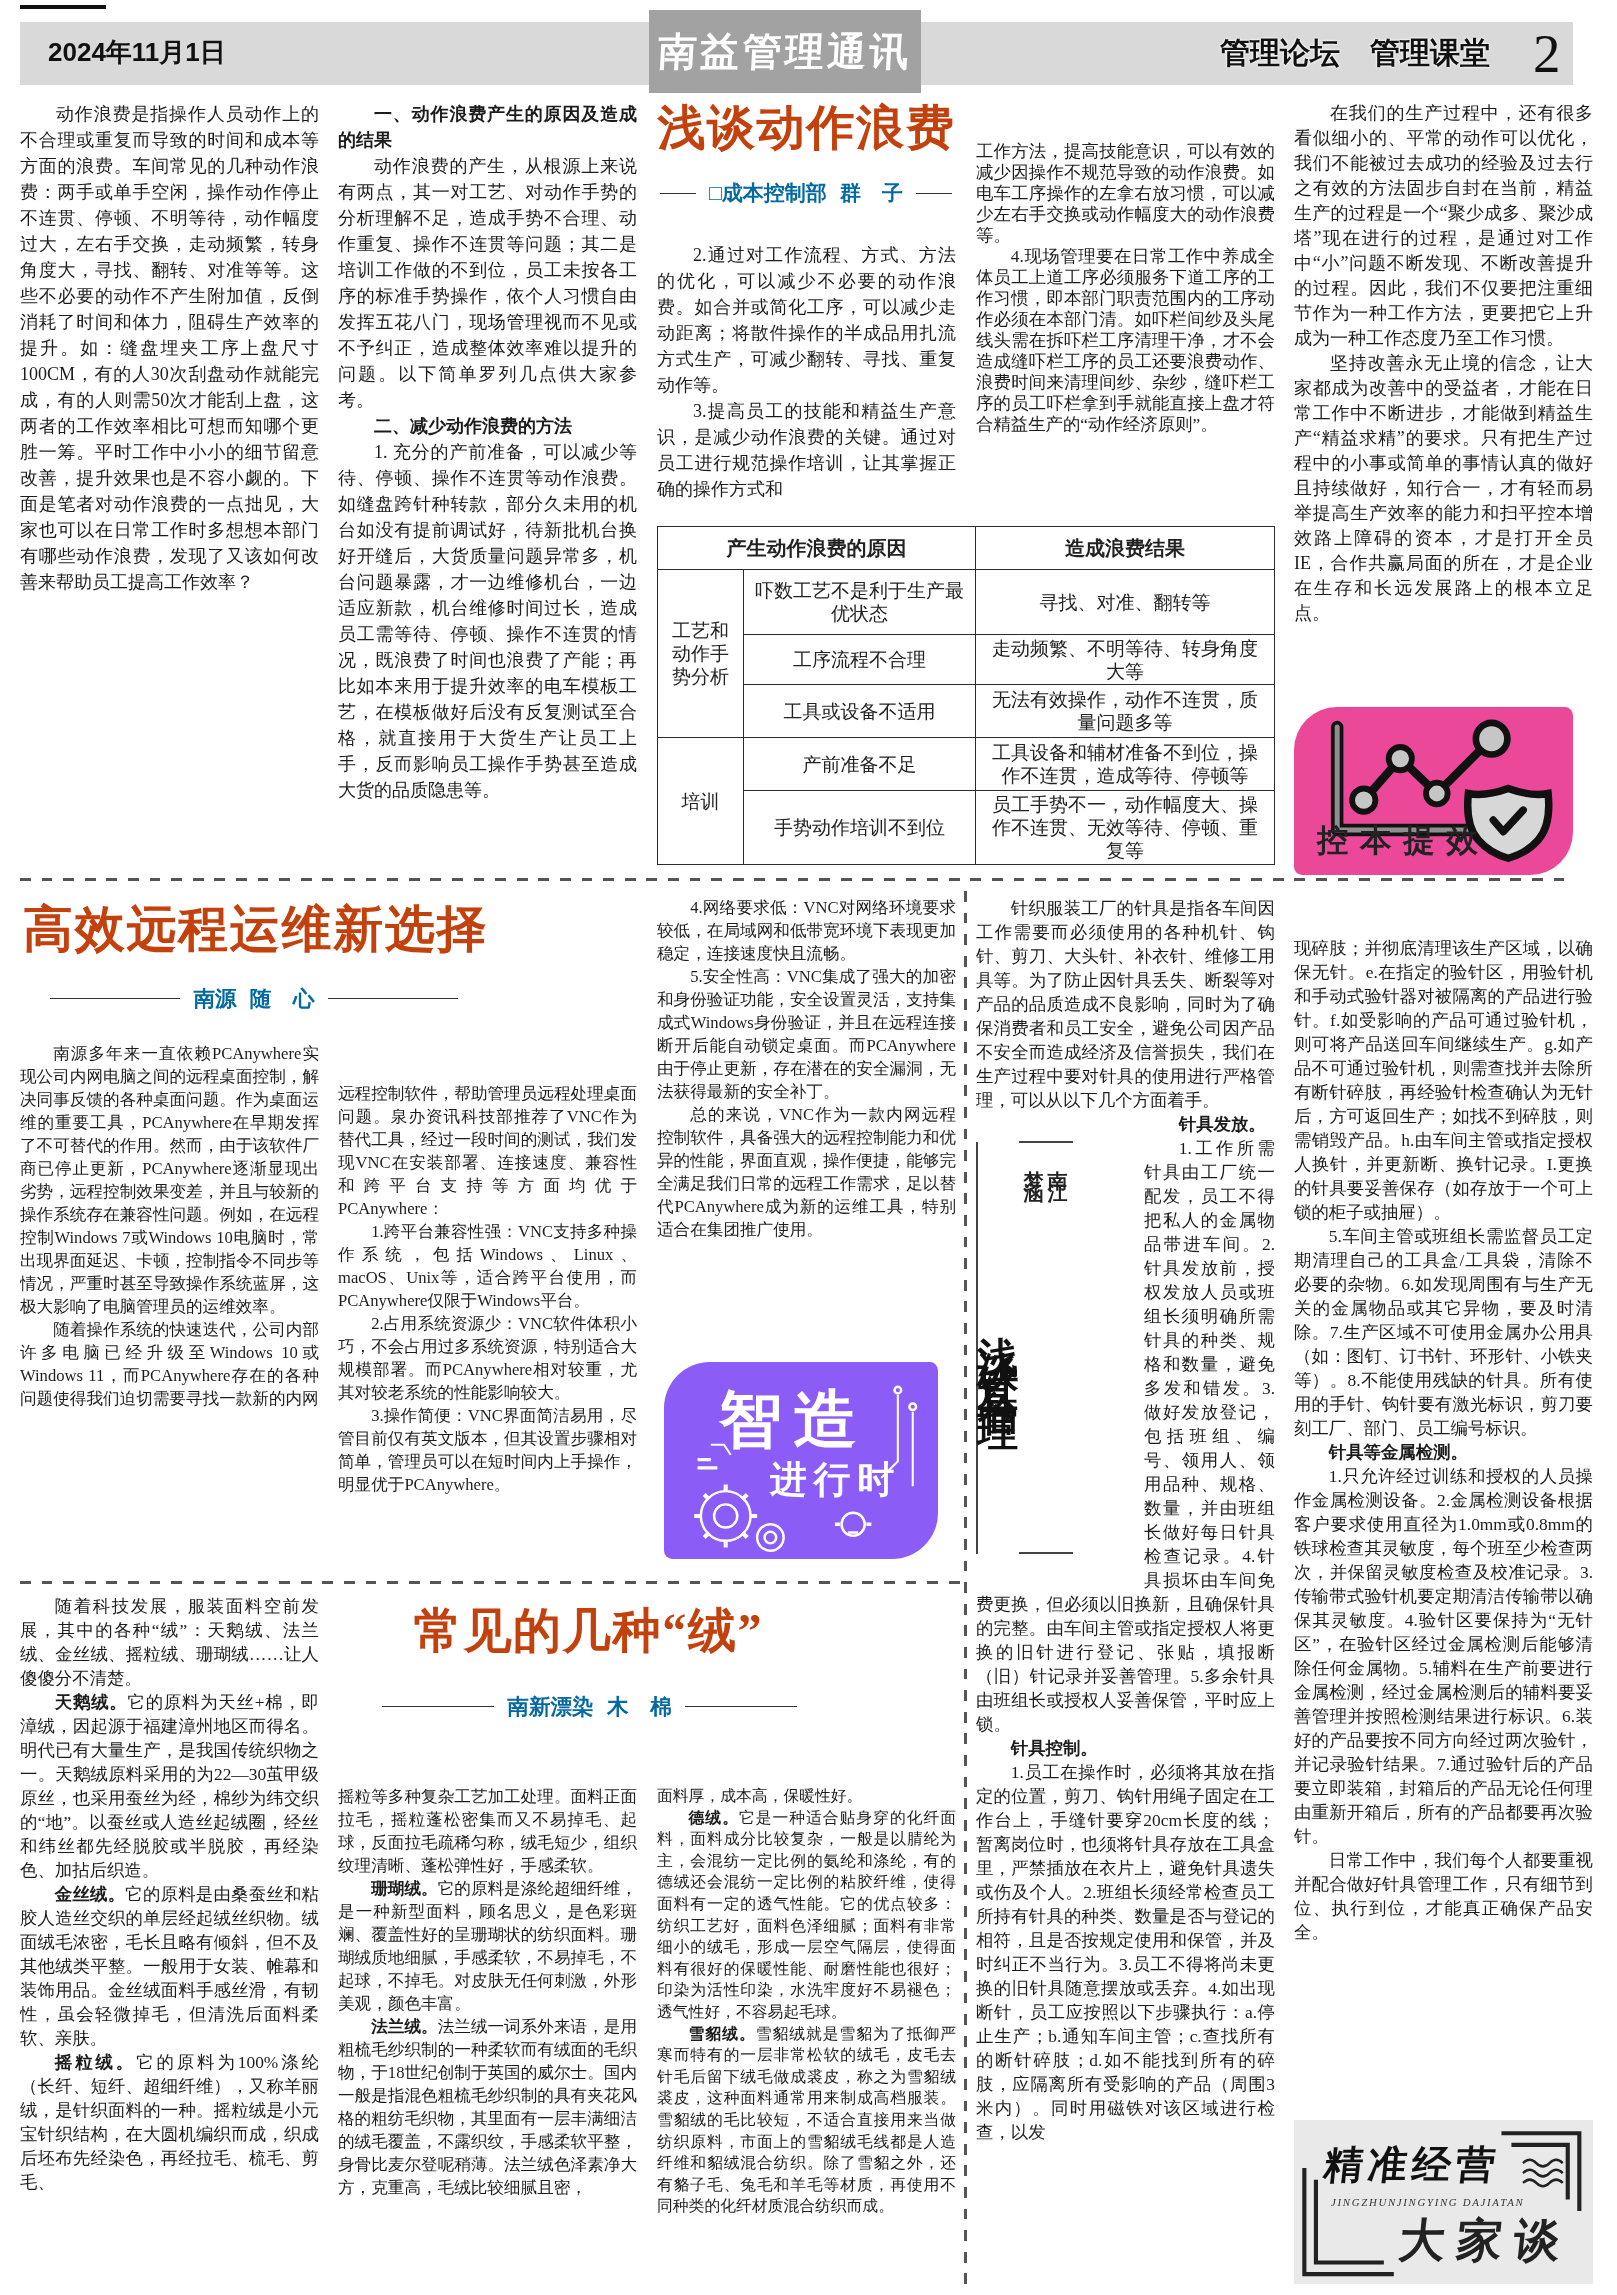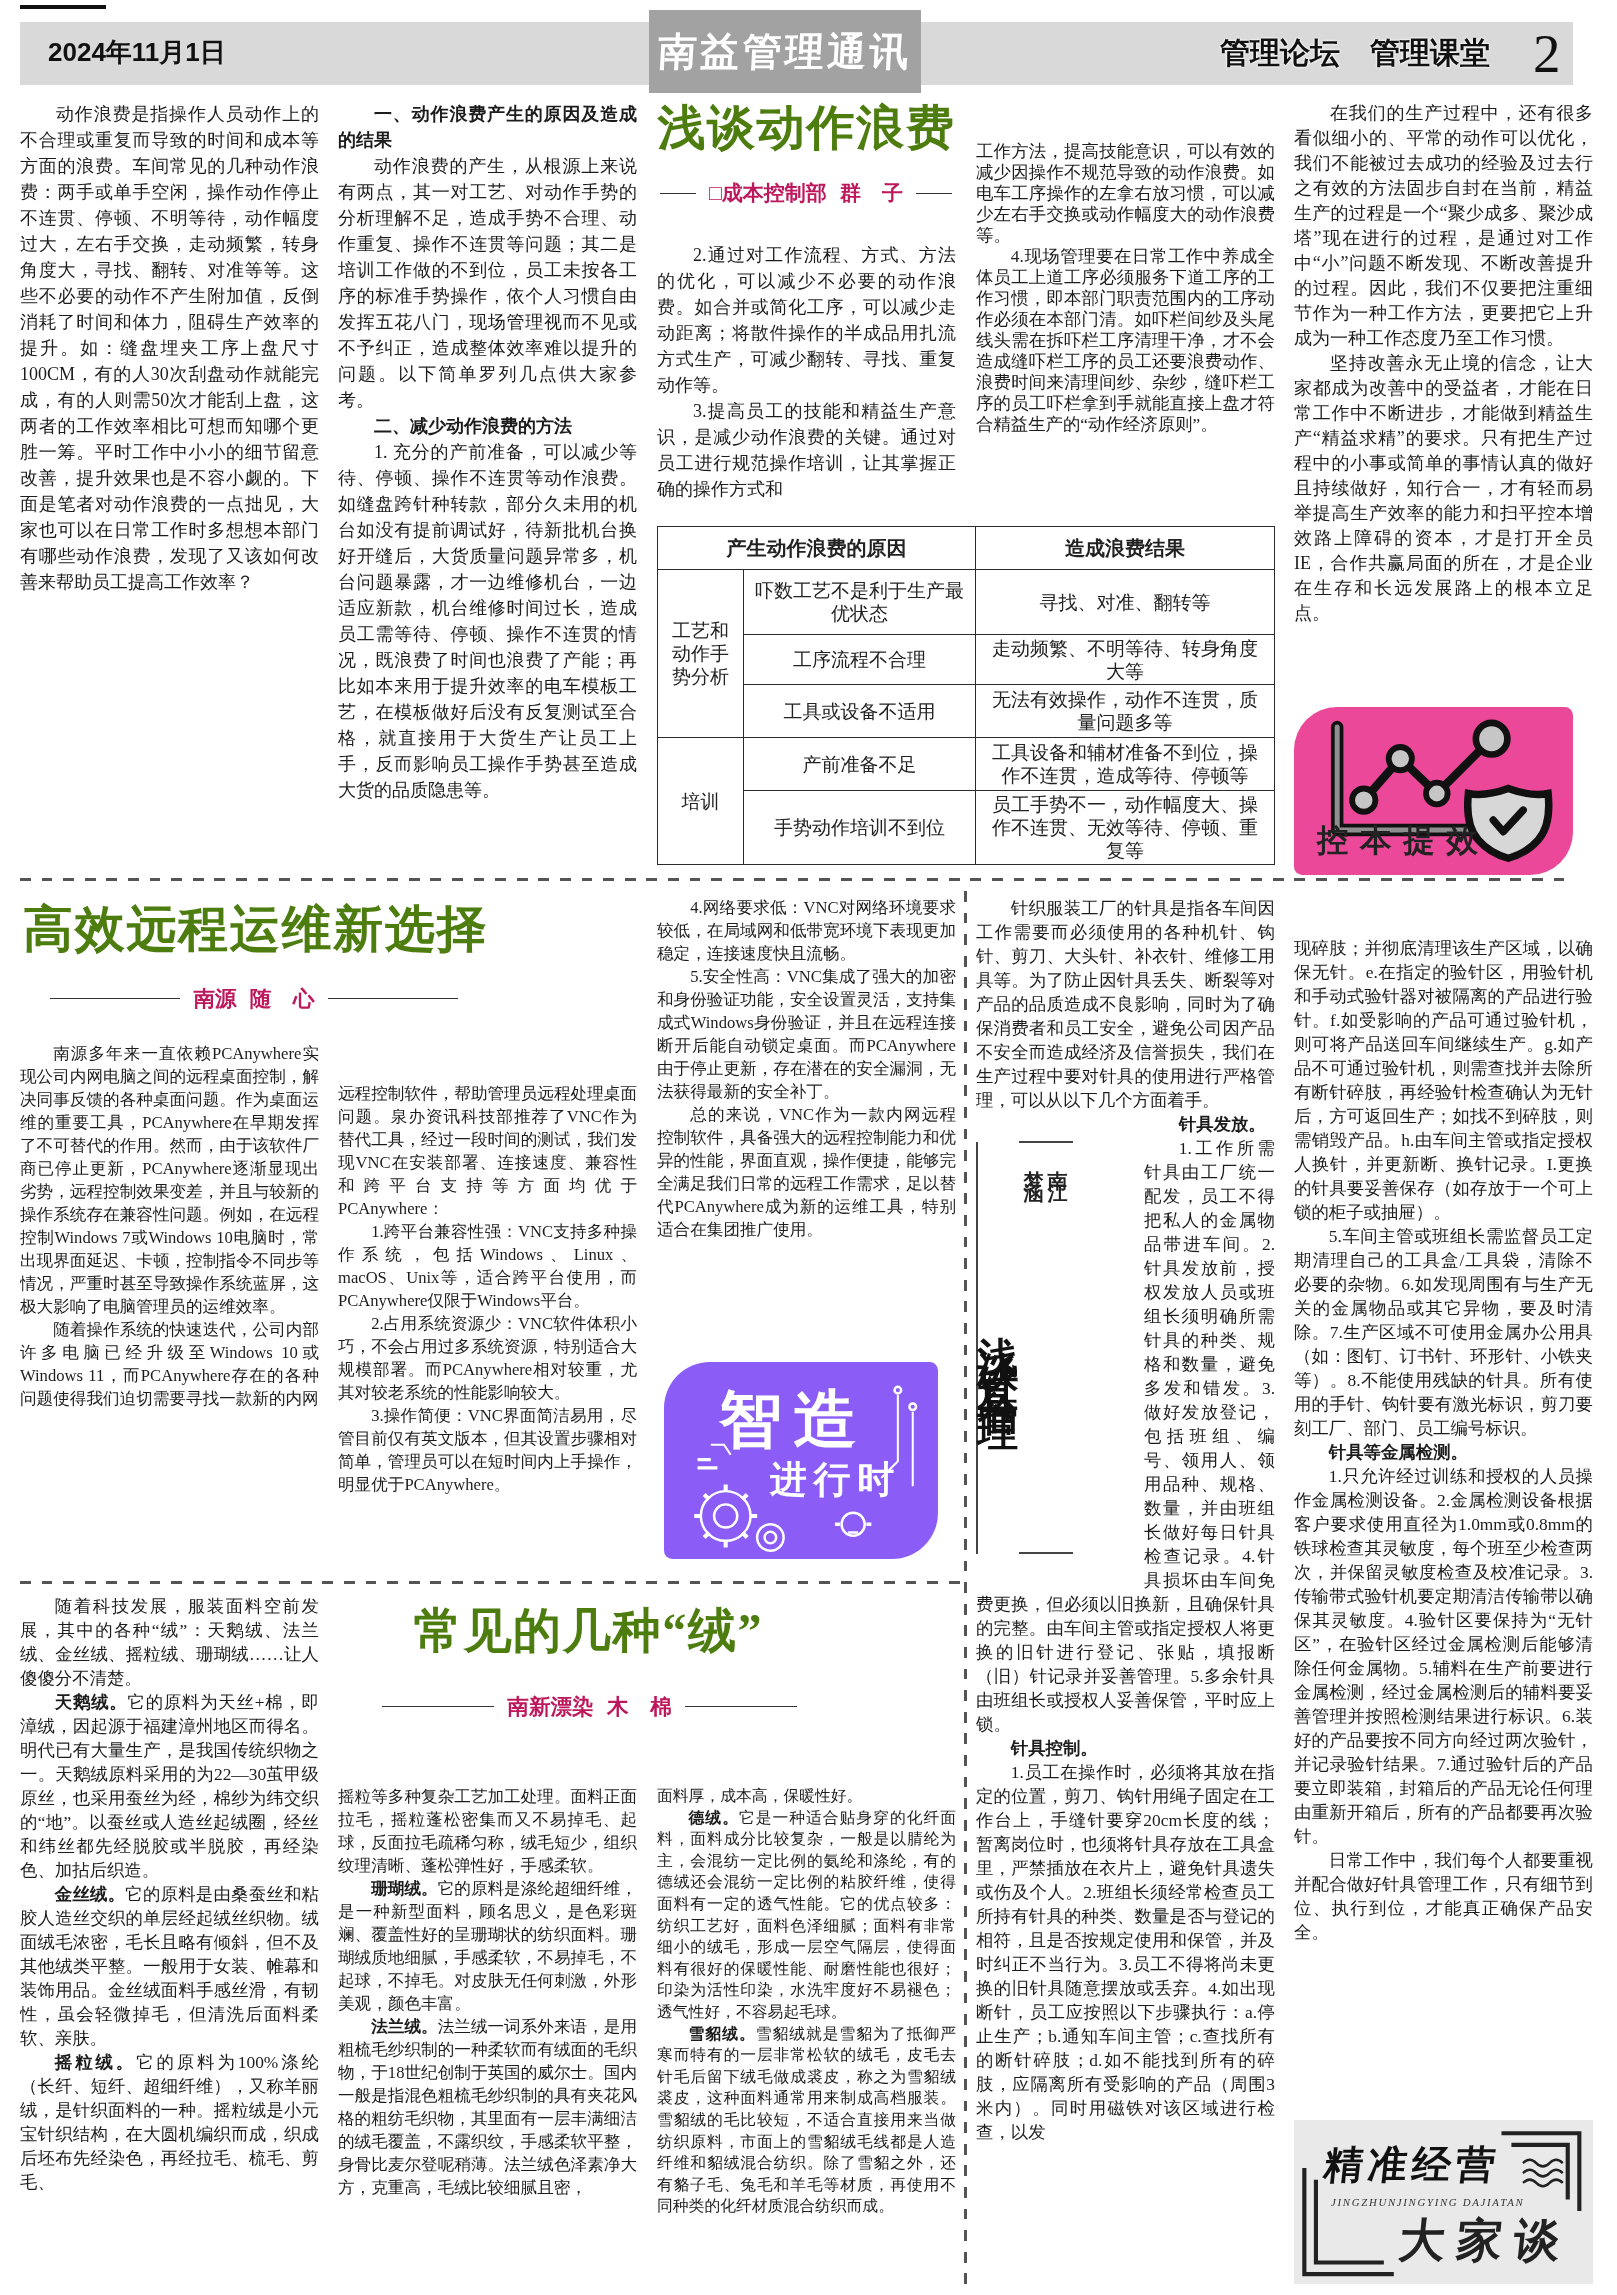--- a/index.html
+++ b/index.html
@@ -25,24 +25,24 @@
   .col p.noind{text-indent:0;margin-top:40px;}
   .col p.inhead{font-family:"Liberation Sans",sans-serif;font-weight:bold;}
   b.term{font-family:"Liberation Sans",sans-serif;}
   .f22{font-size:18px;line-height:26px;}
   .f21{font-size:17.4px;line-height:21px;}
   .f22b{font-size:18px;line-height:25px;}
   .f20{font-size:16.6px;line-height:23px;}
   .f21c{font-size:17.4px;line-height:24px;}
   .f19{font-size:15.8px;line-height:21.6px;}
   
-  .art-title{position:absolute;font-weight:bold;color:#4d7c0f;font-family:"Liberation Serif",serif;
+  .art-title{position:absolute;font-weight:bold;color:#c2410c;font-family:"Liberation Serif",serif;
              letter-spacing:1.7px;white-space:nowrap;}
   .byline{position:absolute;display:flex;align-items:center;gap:13.3px;
-          font-family:"Liberation Sans",sans-serif;font-weight:bold;color:#be185d;}
+          font-family:"Liberation Sans",sans-serif;font-weight:bold;color:#0369a1;}
   .byline .rule{flex:1;border-top:1.7px solid #333;height:0;}
   .byline .who{white-space:nowrap;}
   
   table.waste{position:absolute;left:657px;top:526px;width:617px;border-collapse:collapse;
               table-layout:fixed;}
   table.waste th,table.waste td{border:1.7px solid #2b2b2b;padding:1.7px 6.6px;text-align:center;
               vertical-align:middle;font-size:19px;line-height:23px;color:#222;}
   table.waste th{font-family:"Liberation Sans",sans-serif;font-weight:bold;font-size:20px;}
   
   .badge{left:1294px;top:707px;width:279px;height:168px;background:#ec4899;

